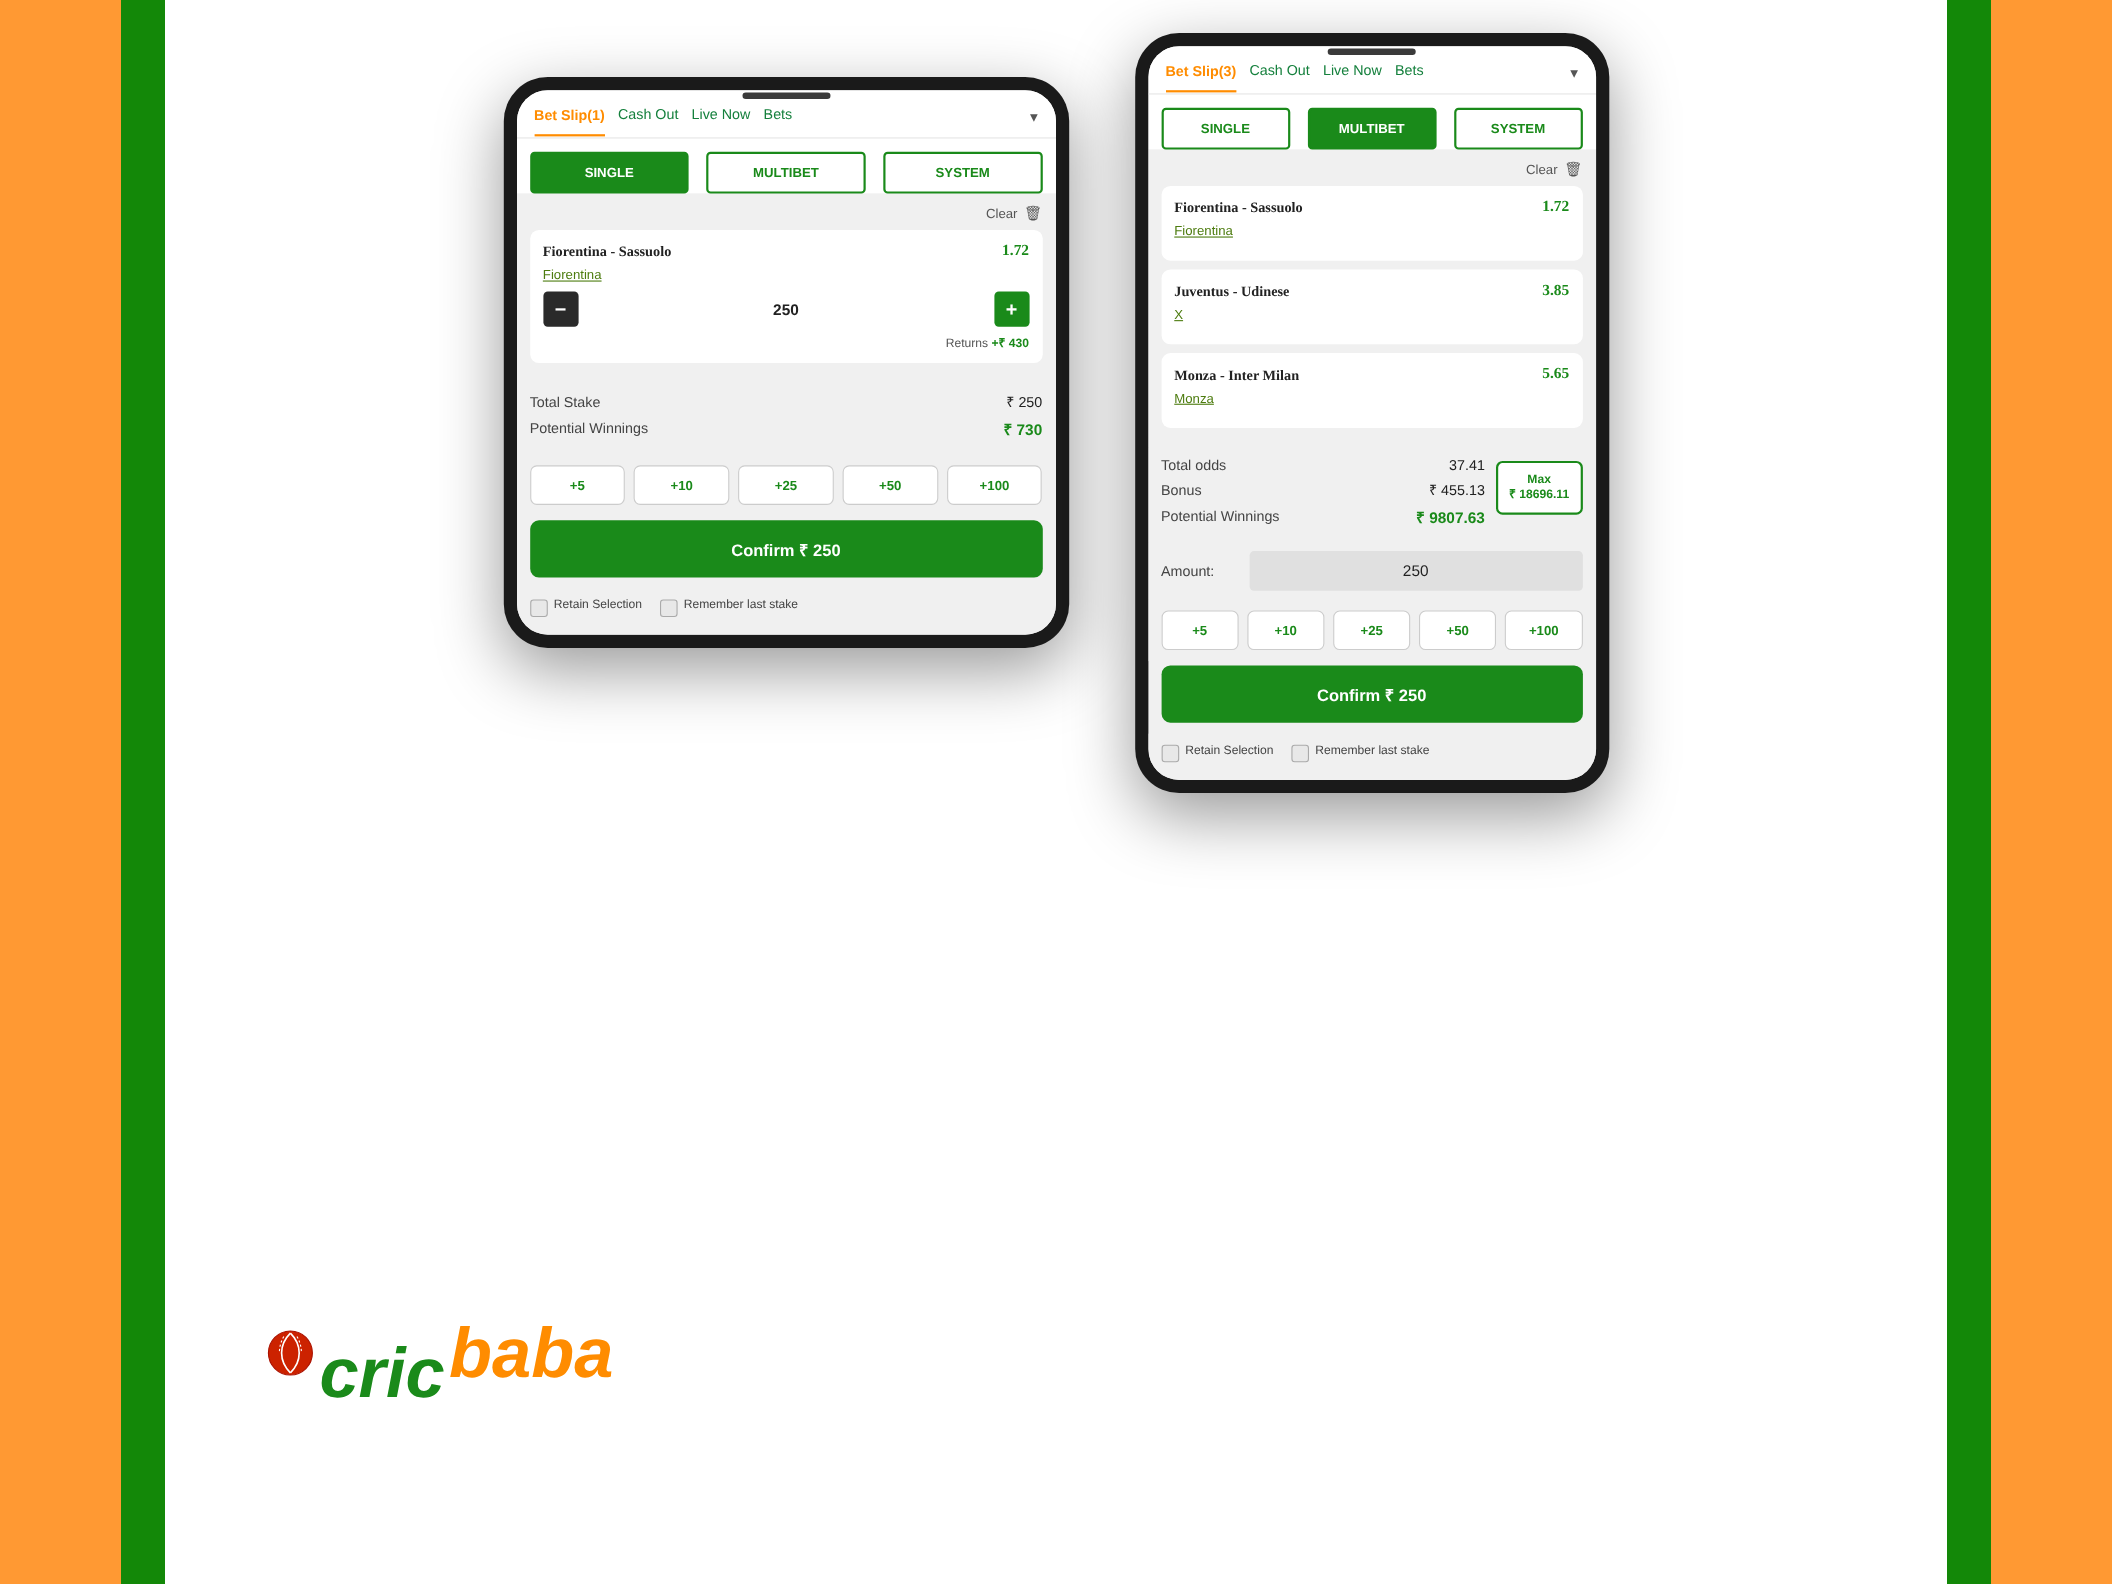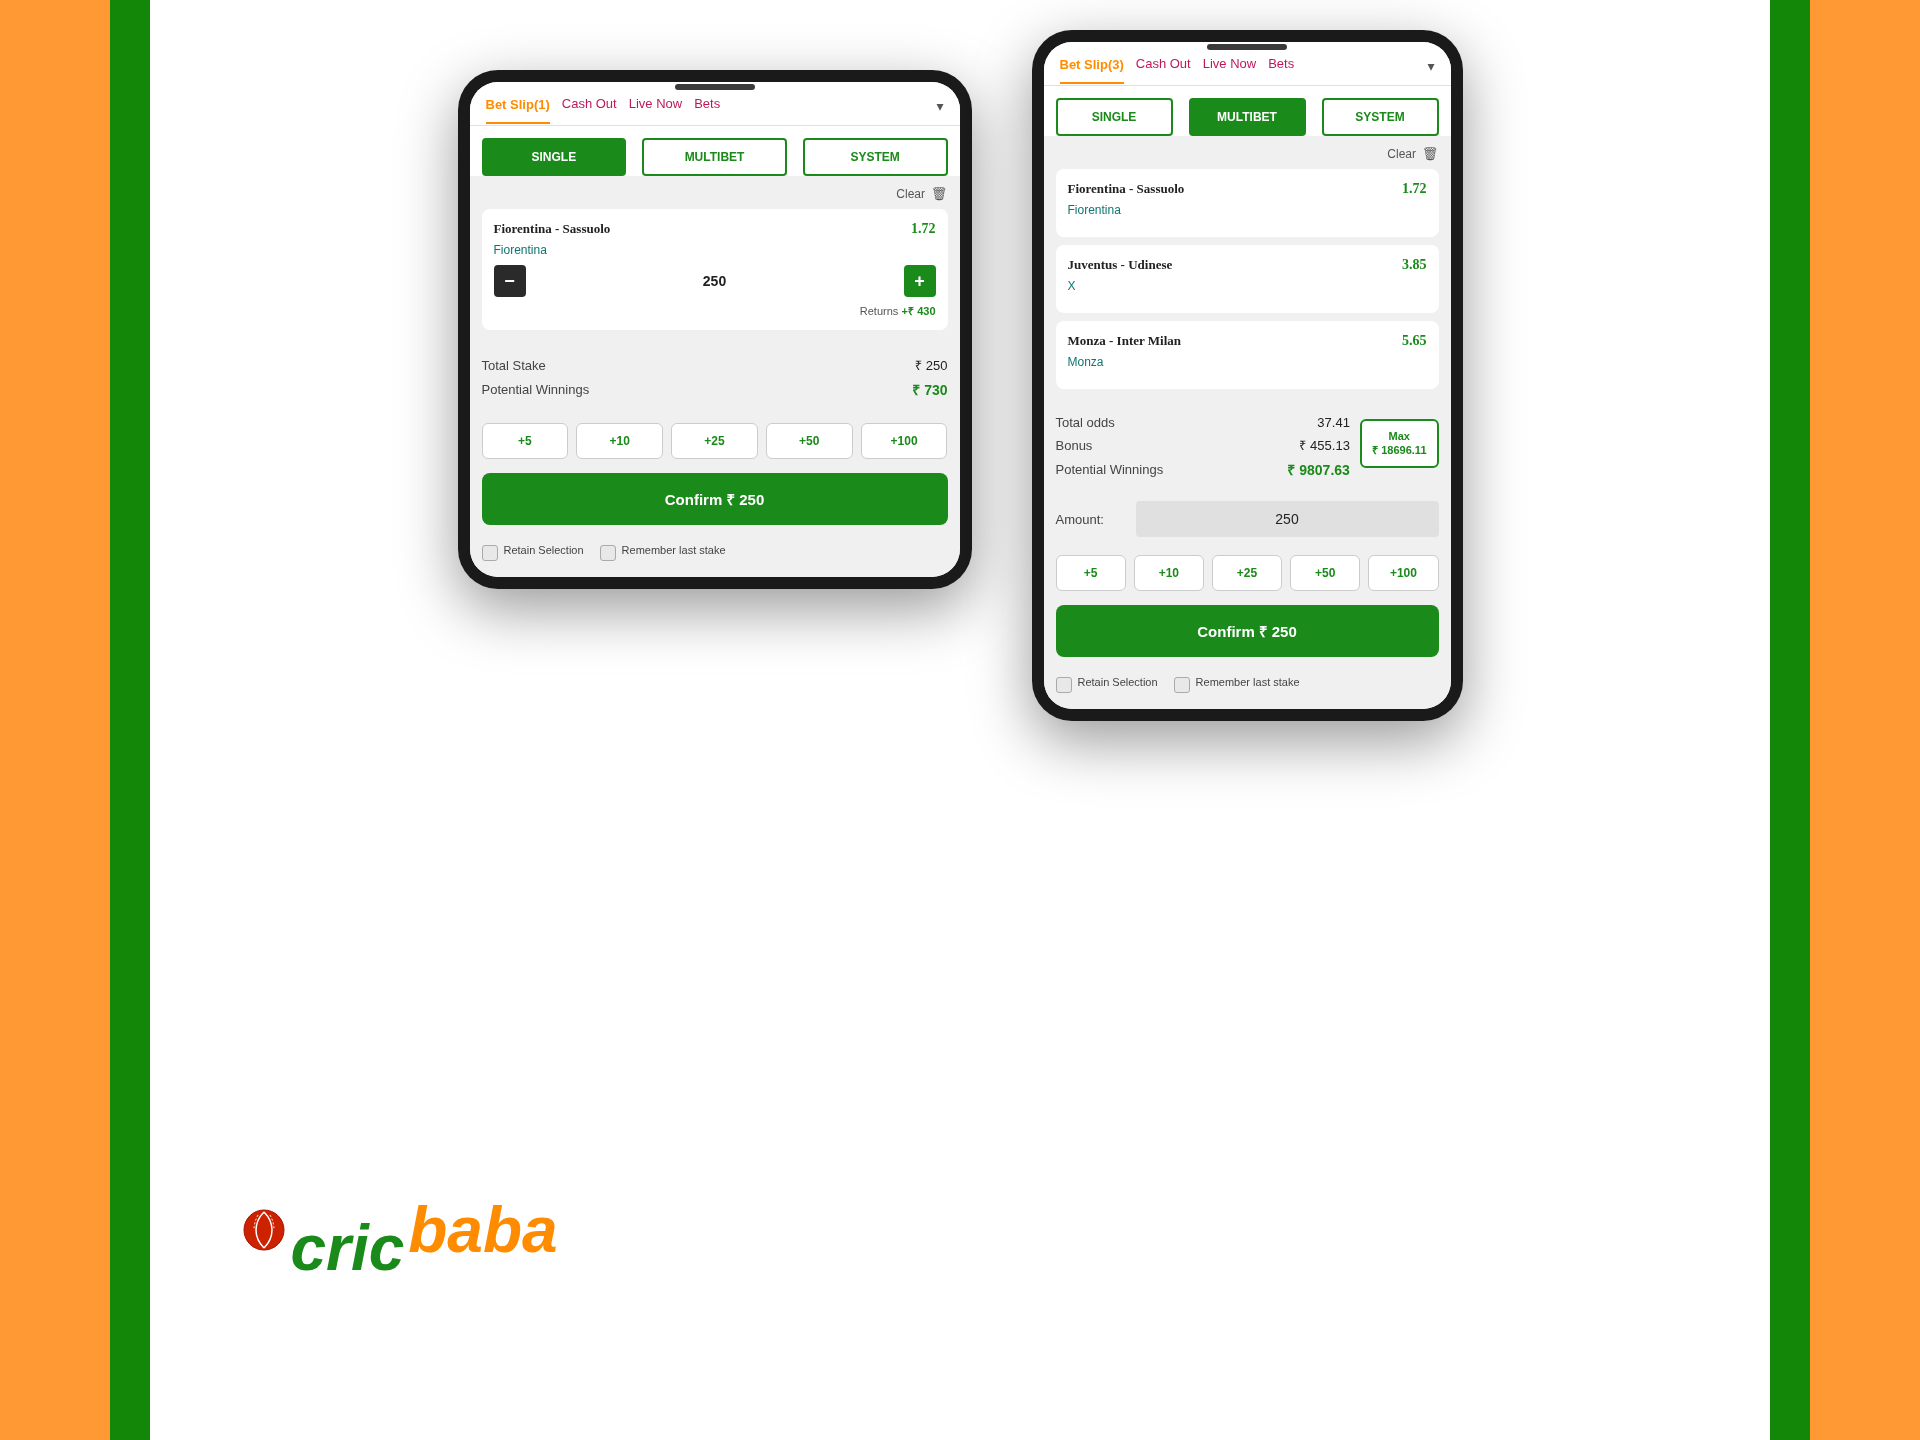--- a/index.html
+++ b/index.html
@@ -91,21 +91,21 @@
     }
     .bet-slip-tab {
       font-size: 13px;
       font-weight: 600;
       color: #FF8C00;
       padding-bottom: 10px;
       border-bottom: 2px solid #FF8C00;
     }
     .bet-slip-nav {
       font-size: 13px;
-      color: #be185d;
+      color: #15803d;
       padding-bottom: 14px;
     }
     .bet-slip-chevron {
       margin-left: auto;
       color: #555;
       font-size: 14px;
       padding-bottom: 10px;
     }
 
     
@@ -176,22 +176,23 @@
       font-weight: 600;
       color: #222;
     }
     .bet-odds {
       font-size: 14px;
       font-weight: 700;
       color: #1a8a1a;
     }
     .bet-selection {
       font-size: 12px;
-      color: #0f766e;
+      color: #4d7c0f;
       margin-bottom: 8px;
+      text-decoration: underline;
     }
 
     
     .stake-row {
       display: flex;
       align-items: center;
       gap: 8px;
       margin-bottom: 6px;
     }
     .stake-btn {

